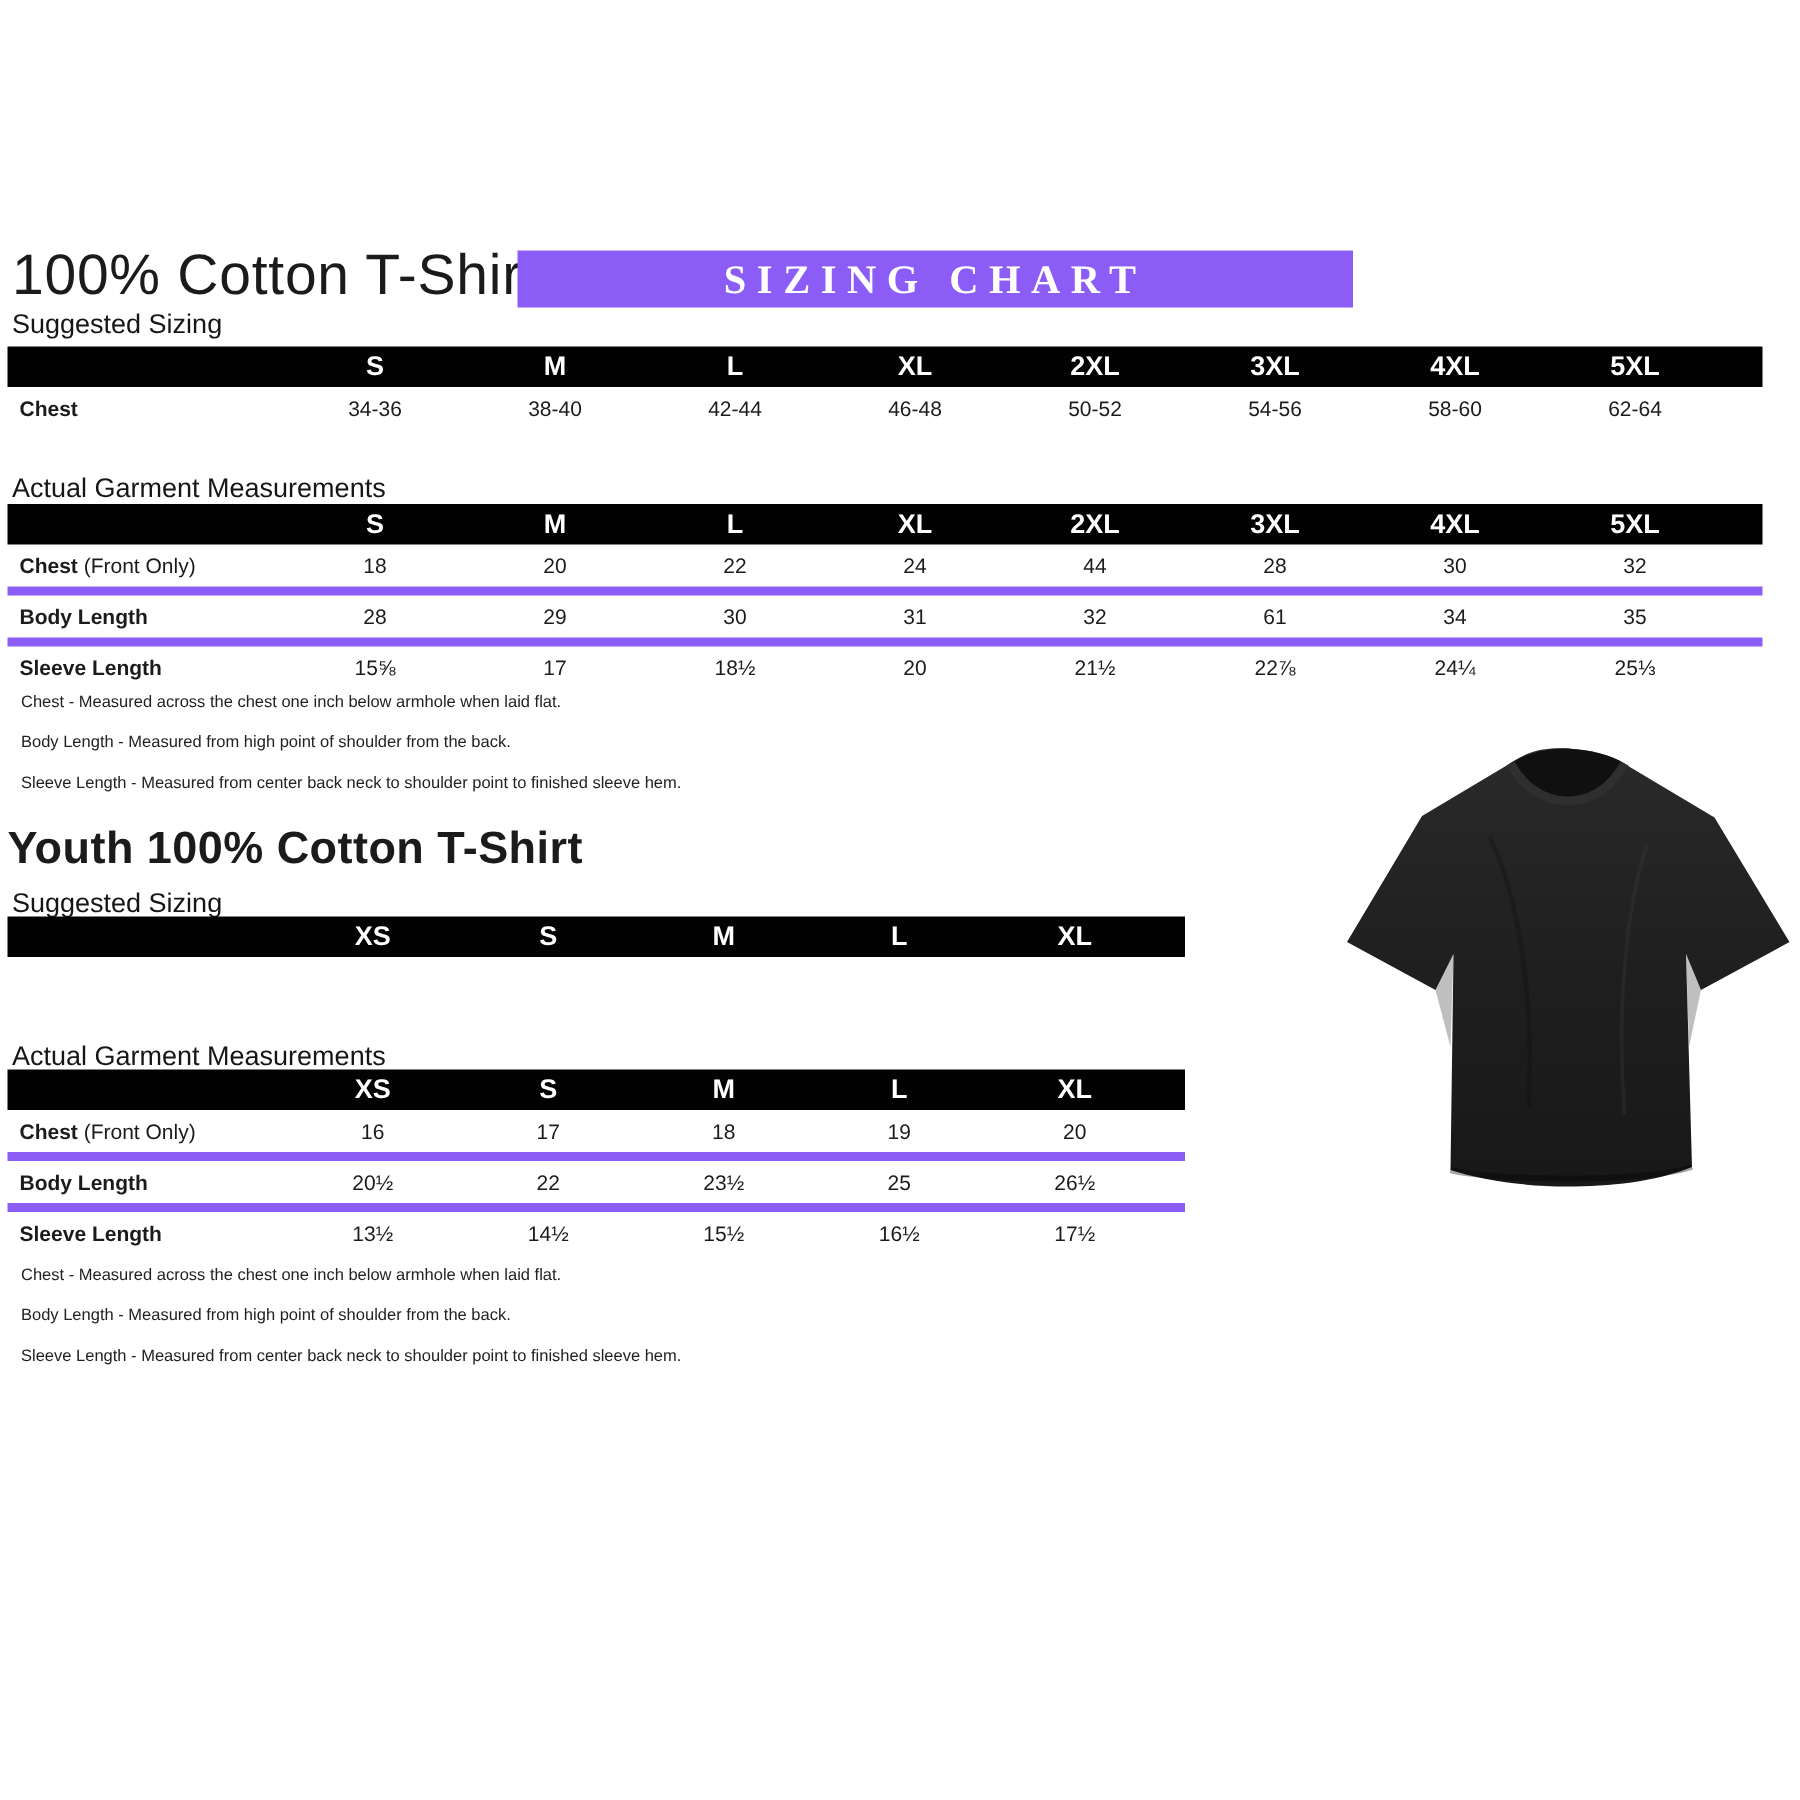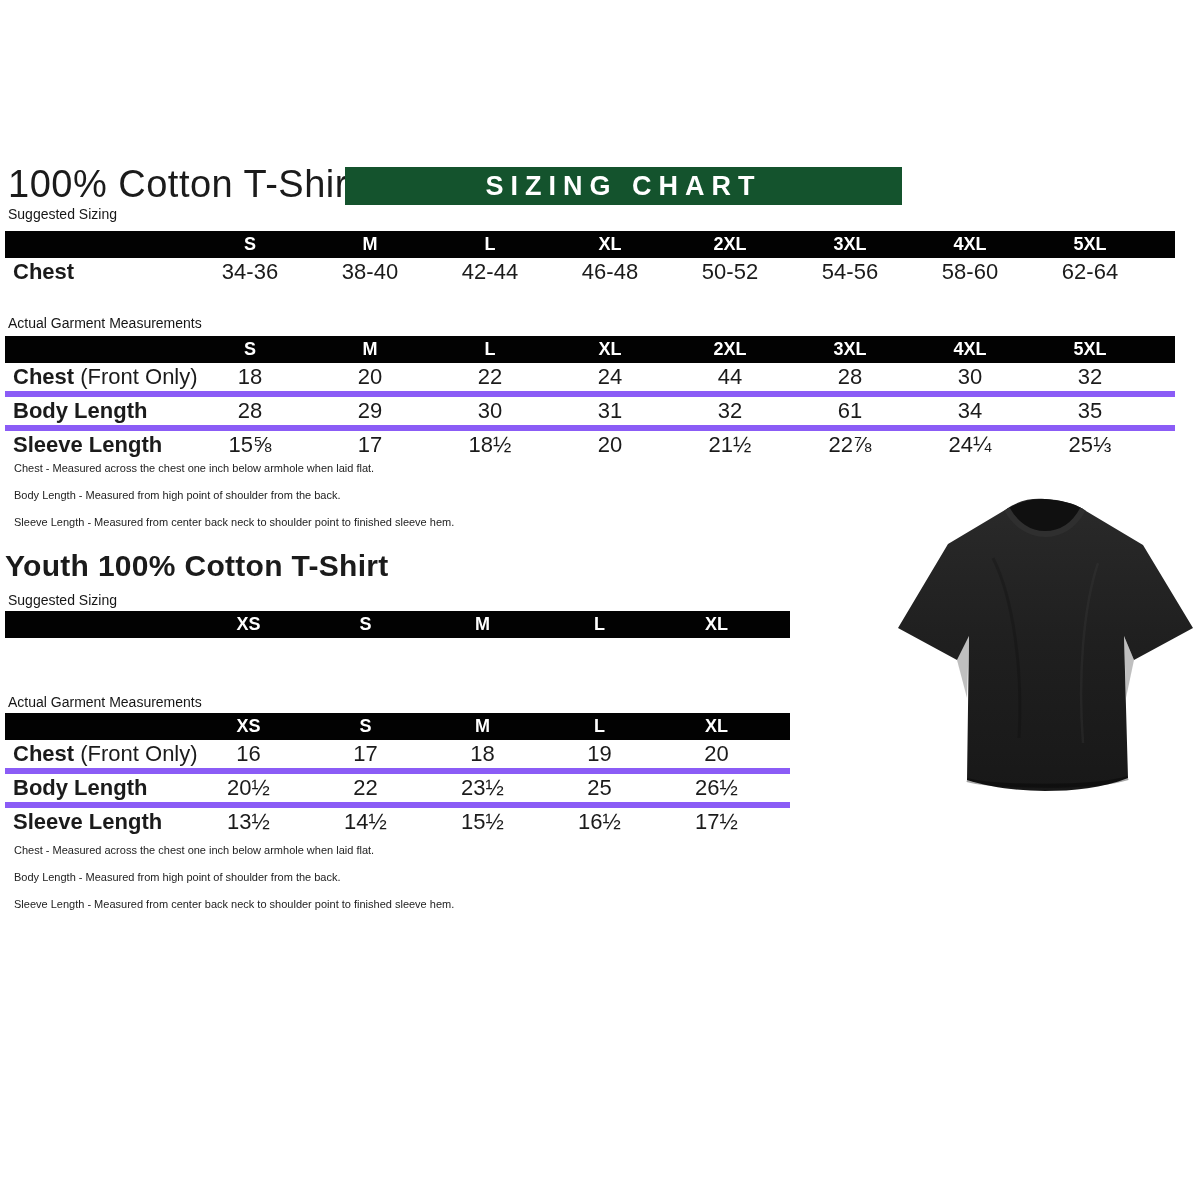--- a/index.html
+++ b/index.html
@@ -6,31 +6,31 @@
   body{
     width:1200px;height:1200px;background:#ffffff;position:relative;
     font-family:"Liberation Sans", sans-serif;color:#1b1b1b;
     -webkit-font-smoothing:antialiased;
   }
   .abs{position:absolute;}
 
   
   .main-title{left:8px;top:163px;font-size:38px;font-weight:400;letter-spacing:0.5px;}
   .banner{
-    left:345px;top:167px;width:557px;height:38px;background:#14532d;
-    display:flex;align-items:center;justify-content:center;
+    left:345px;top:167px;width:557px;height:38px;background:#8b5cf6;
+    display:flex;align-items:center;justify-content:center;font-family:Liberation Serif, serif;
   }
   .banner span{color:#fff;font-weight:bold;font-size:27px;letter-spacing:7px;}
 
-  .section-label{font-size:14px;color:#161616;}
+  .section-label{font-size:18px;color:#161616;}
 
   
   .size-table{left:5px;}
   .t-head{display:flex;background:#020202;color:#fff;height:27px;align-items:center;font-weight:bold;font-size:18px;}
-  .t-row{display:flex;height:28px;align-items:center;font-size:22px;}
+  .t-row{display:flex;height:28px;align-items:center;font-size:14px;}
   .lab{width:185px;padding-left:8px;box-sizing:border-box;text-align:left;white-space:nowrap;}
   .lab b{font-weight:bold;}
   .cell{flex:1;text-align:center;}
   .trailA{width:25px;flex:0 0 25px;}
   .trailY{width:15px;flex:0 0 15px;}
   .sep{border-top:6px solid #8b5cf6;}
 
   .adultW{width:1170px;}
   .youthW{width:785px;}
 

